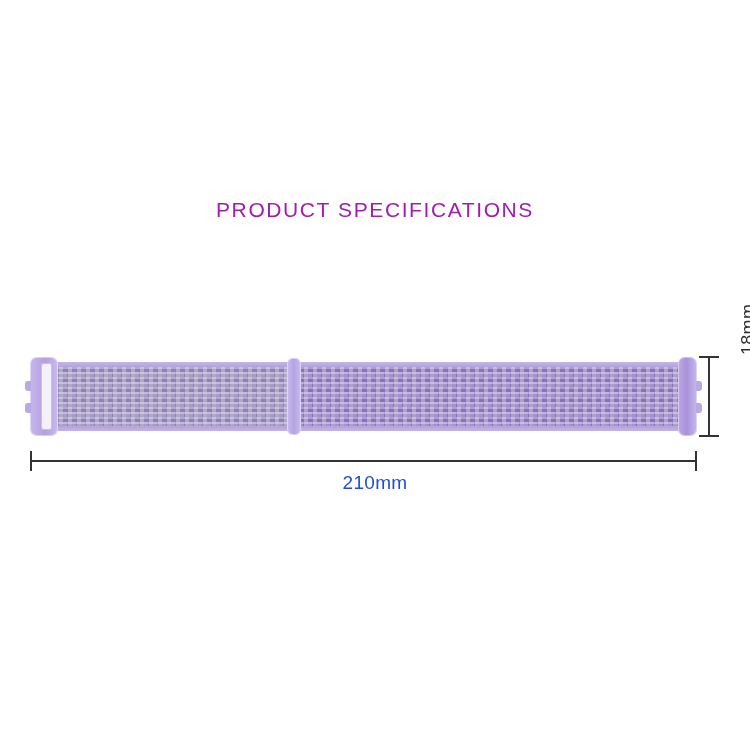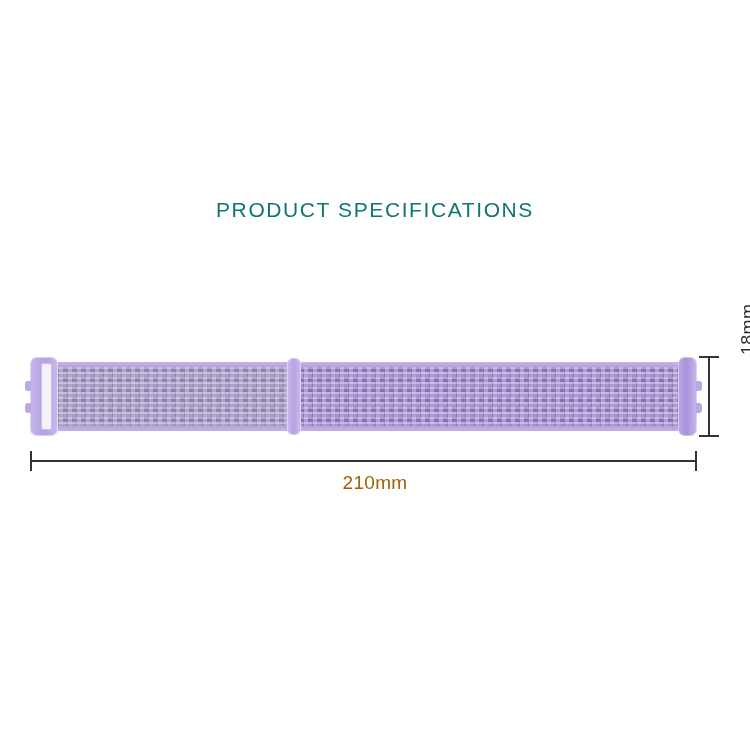--- a/index.html
+++ b/index.html
@@ -18,21 +18,21 @@
   
   #spec-title {
     position: absolute;
     top: 198px;
     left: 0;
     width: 750px;
     text-align: center;
     font-size: 21px;
     font-weight: 400;
     letter-spacing: 1.6px;
-    color: #0f766e;
+    color: #a21caf;
     white-space: nowrap;
   }
 
   
   #product-stage {
     position: absolute;
     left: 0;
     top: 0;
     width: 750px;
     height: 750px;
@@ -198,21 +198,21 @@
   .dim-endcap-v.start { left: 0; }
   .dim-endcap-v.end   { right: 0; }
 
   #dim-width-label {
     position: absolute;
     left: 0;
     top: 472px;
     width: 750px;
     text-align: center;
     font-size: 19px;
-    color: #a16207;
+    color: #1d4ed8;
     letter-spacing: .3px;
   }
 
   #dim-height {
     position: absolute;
     left: 708px;
     top: 356px;
     width: 2px;
     height: 81px;
     background: #333333;

